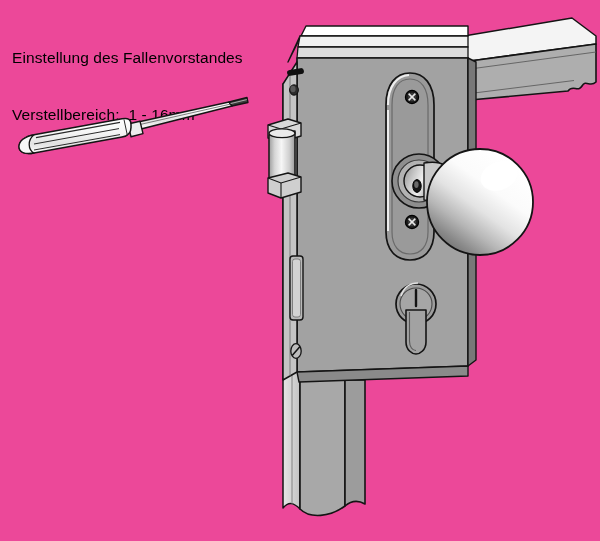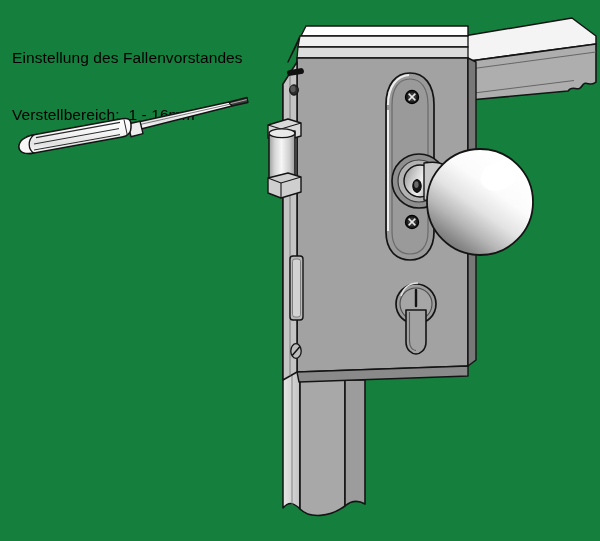--- a/index.html
+++ b/index.html
@@ -10,21 +10,21 @@
   body {
     width: 600px;
     height: 541px;
     overflow: hidden;
     font-family: "Liberation Sans", sans-serif;
   }
   #stage {
     position: relative;
     width: 600px;
     height: 541px;
-    background: #15803d;
+    background: #ec4899;
   }
   #caption {
     position: absolute;
     left: 12px;
     top: 10px;
     width: 360px;
     color: #000000;
     font-family: "Liberation Sans", sans-serif;
     font-size: 15.5px;
     line-height: 19px;

